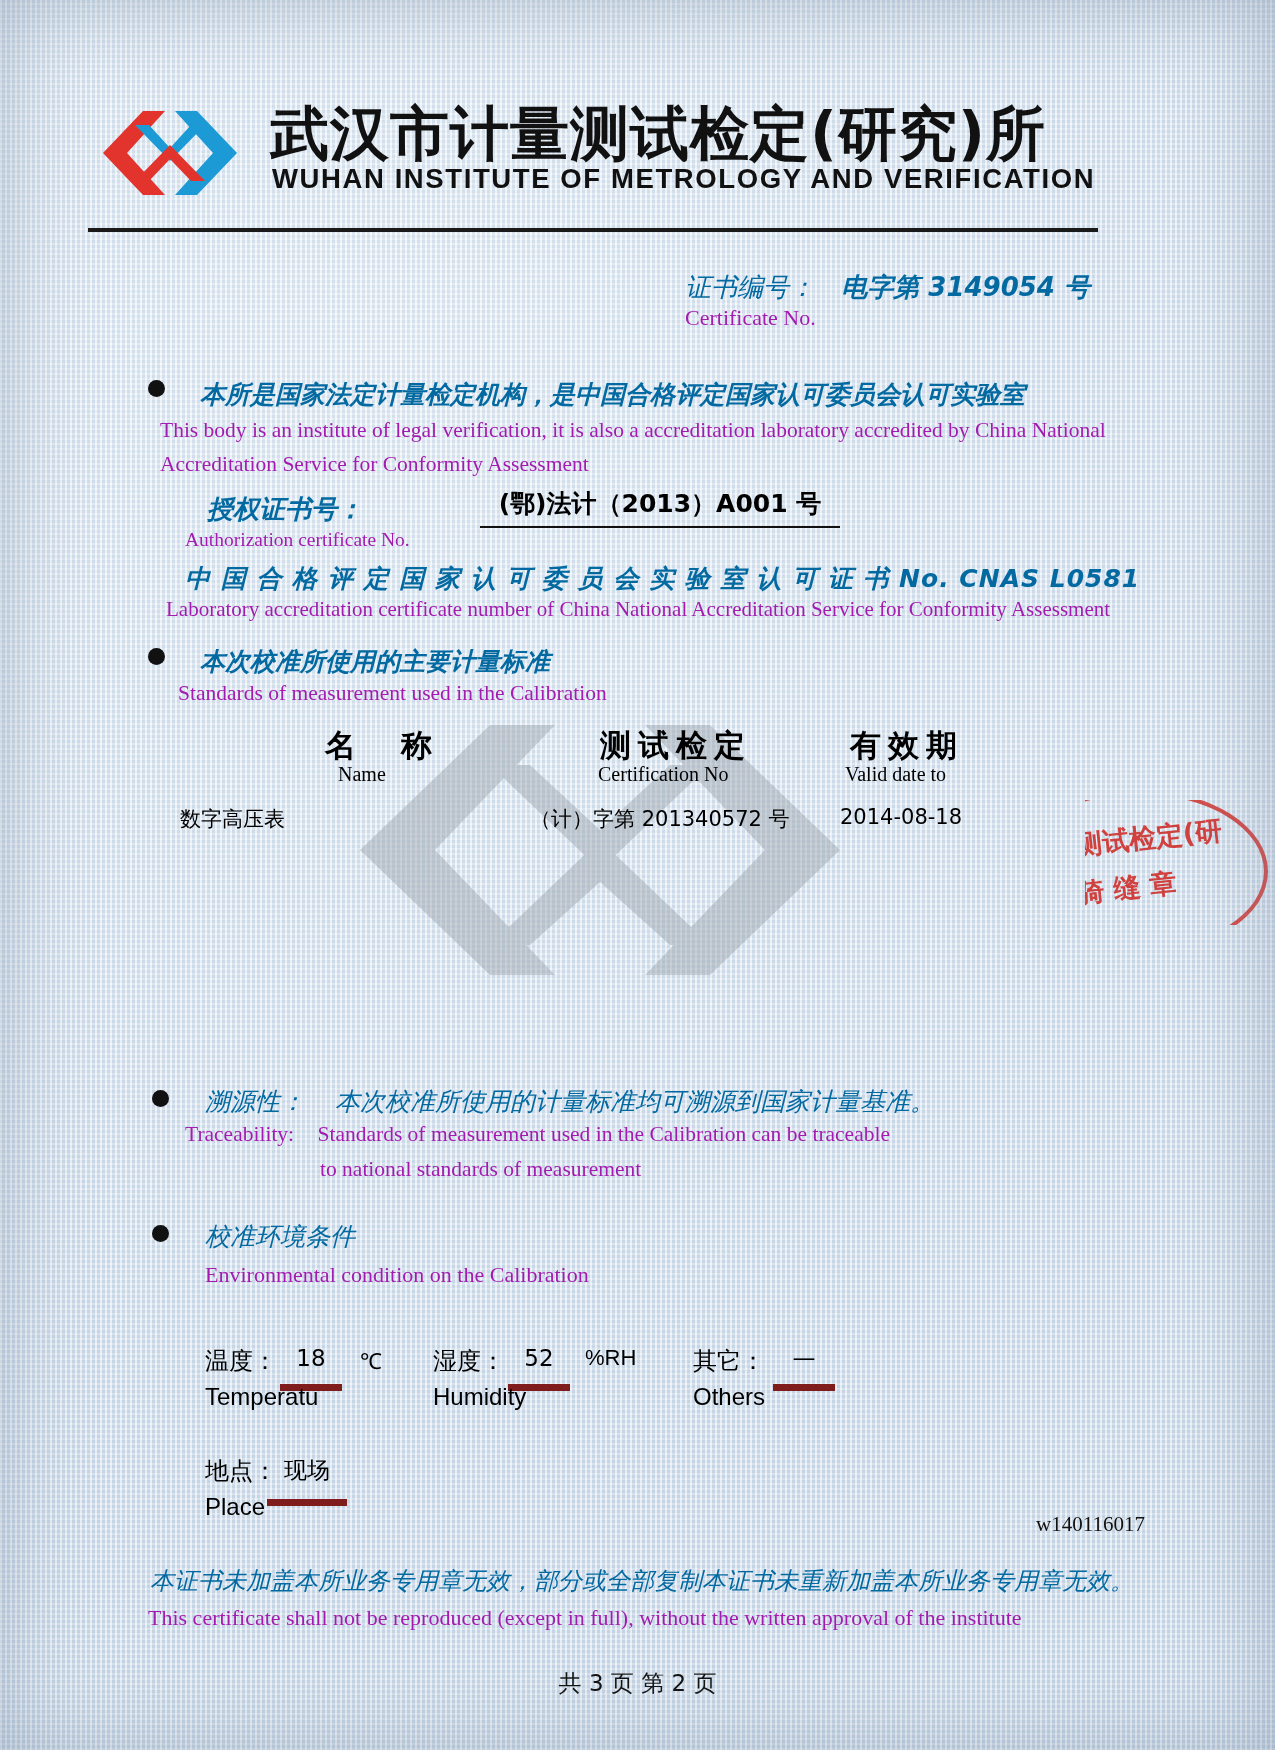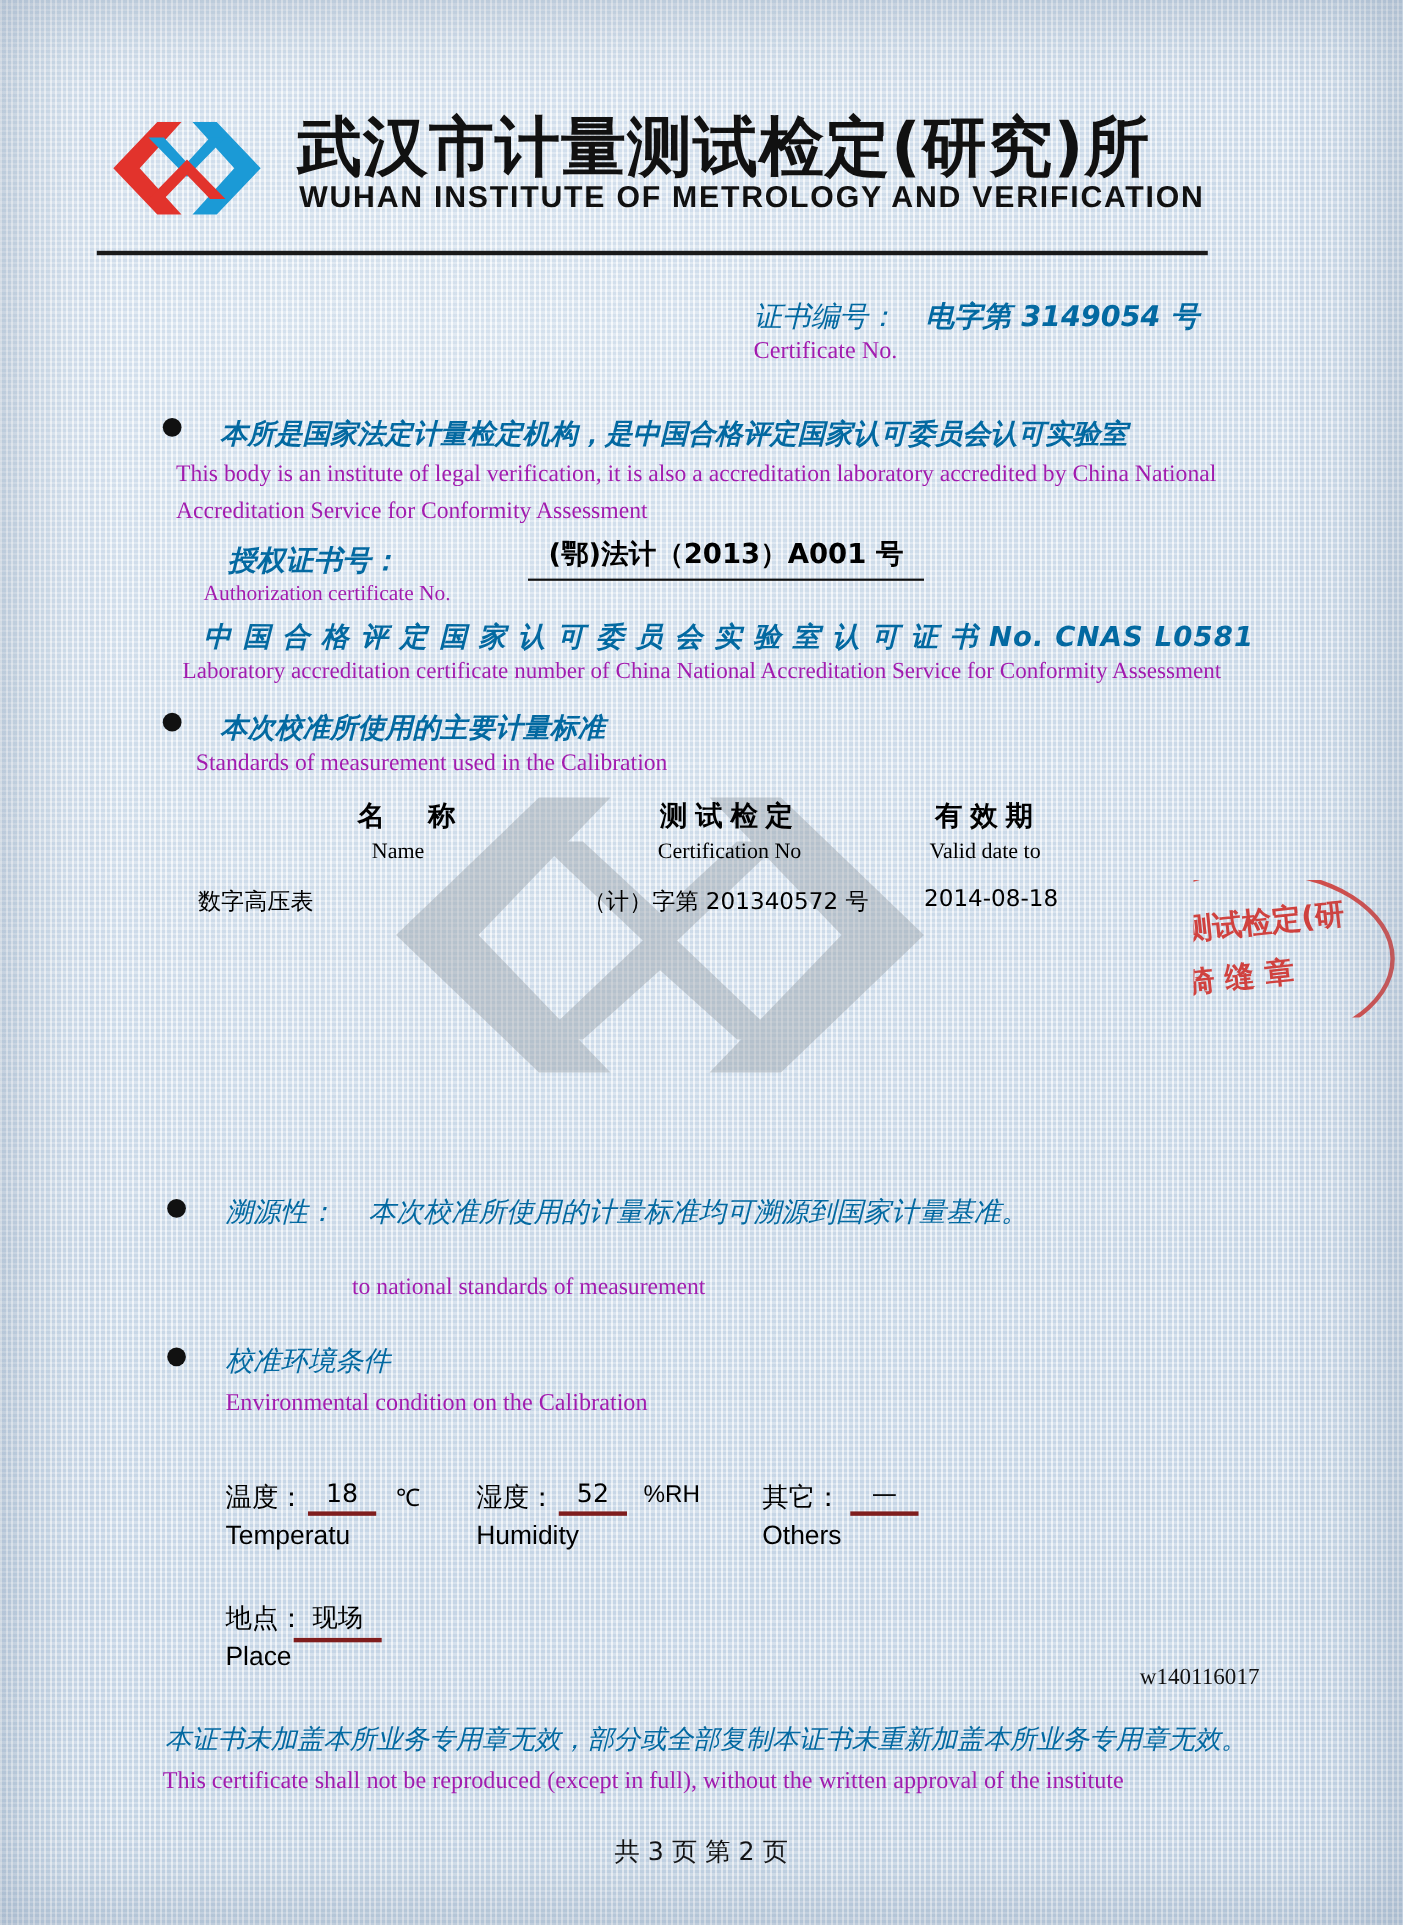--- a/index.html
+++ b/index.html
@@ -96,21 +96,21 @@
   }
 
   .cnas-cn { position:absolute; left:185px; top:562px; font-size:25px; font-weight:bold; white-space:nowrap; letter-spacing:1px; }
   .cnas-en { position:absolute; left:166px; top:597px; font-size:21px; white-space:nowrap; }
 
   .s2-cn { position:absolute; left:200px; top:645px; font-size:25px; font-weight:bold; white-space:nowrap; }
   .s2-en { position:absolute; left:178px; top:681px; font-size:21.5px; white-space:nowrap; }
 
   
   .tbl { position:absolute; left:180px; top:725px; width:860px; }
-  .tbl .hdr-cn { position:absolute; font-size:25px; font-weight:bold; letter-spacing:7px; font-family:"DejaVu Sans", sans-serif; }
+  .tbl .hdr-cn { position:absolute; font-size:31px; font-weight:bold; letter-spacing:7px; font-family:"DejaVu Sans", sans-serif; }
   .tbl .hdr-en { position:absolute; font-size:20px; }
   .tbl .cell { position:absolute; font-size:21px; font-family:"DejaVu Sans", sans-serif; white-space:nowrap; }
 
   .c1 { left:145px; }
   .c2 { left:420px; }
   .c3 { left:670px; }
 
   
   .watermark {
     position:absolute; left:340px; top:710px; width:520px; height:300px;
@@ -154,21 +154,21 @@
 
   
   .s4-cn { position:absolute; left:205px; top:1220px; font-size:25px; white-space:nowrap; }
   .s4-en { position:absolute; left:205px; top:1262px; font-size:22px; white-space:nowrap; }
 
   .env { position:absolute; left:205px; top:1345px; width:830px; height:120px; }
   .env .lbl-cn { position:absolute; font-size:24px; font-family:"DejaVu Sans", sans-serif; }
   .env .lbl-en { position:absolute; font-size:24px; font-family:"Liberation Sans", sans-serif; }
   .env .val {
     position:absolute; font-size:23px; text-align:center;
-    border-bottom:4px solid #7f1d1d; padding-bottom:3px;
+    border-bottom:7px solid #7f1d1d; padding-bottom:13px;
     font-family:"DejaVu Sans", sans-serif;
   }
   .env .unit { position:absolute; font-size:22px; font-family:"Liberation Sans", sans-serif; }
 
   .serial {
     position:absolute; right:130px; top:1512px;
     font-size:21px; color:#111; font-family:"Liberation Serif", serif;
   }
 
   .foot1 { position:absolute; left:150px; top:1565px; font-size:24px; font-family:"DejaVu Sans", sans-serif; white-space:nowrap; }
@@ -251,20 +251,24 @@
     <div class="ring"></div>
     <div class="txt1">测试检定(研</div>
     <div class="txt2">骑 缝 章</div>
   </div>
 
   <div class="bullet" style="left:152px; top:1090px;"></div>
   <div class="s3-cn cn">
     <span>溯源性：</span>
     <span style="margin-left:22px;">本次校准所使用的计量标准均可溯源到国家计量基准。</span>
   </div>
+  <div class="s3-en en">
+    <span>Traceability:</span>
+    <span style="margin-left:18px;">Standards of measurement used in the Calibration can be traceable</span>
+  </div>
   <div class="s3-en2 en">to national standards of measurement</div>
 
   <div class="bullet" style="left:152px; top:1225px;"></div>
   <div class="s4-cn cn">校准环境条件</div>
   <div class="s4-en en">Environmental condition on the Calibration</div>
 
   <div class="env">
     <div class="lbl-cn" style="left:0; top:0;">温度：</div>
     <div class="val" style="left:75px; top:0; width:62px;">18</div>
     <div class="unit" style="left:155px; top:0;">℃</div>

